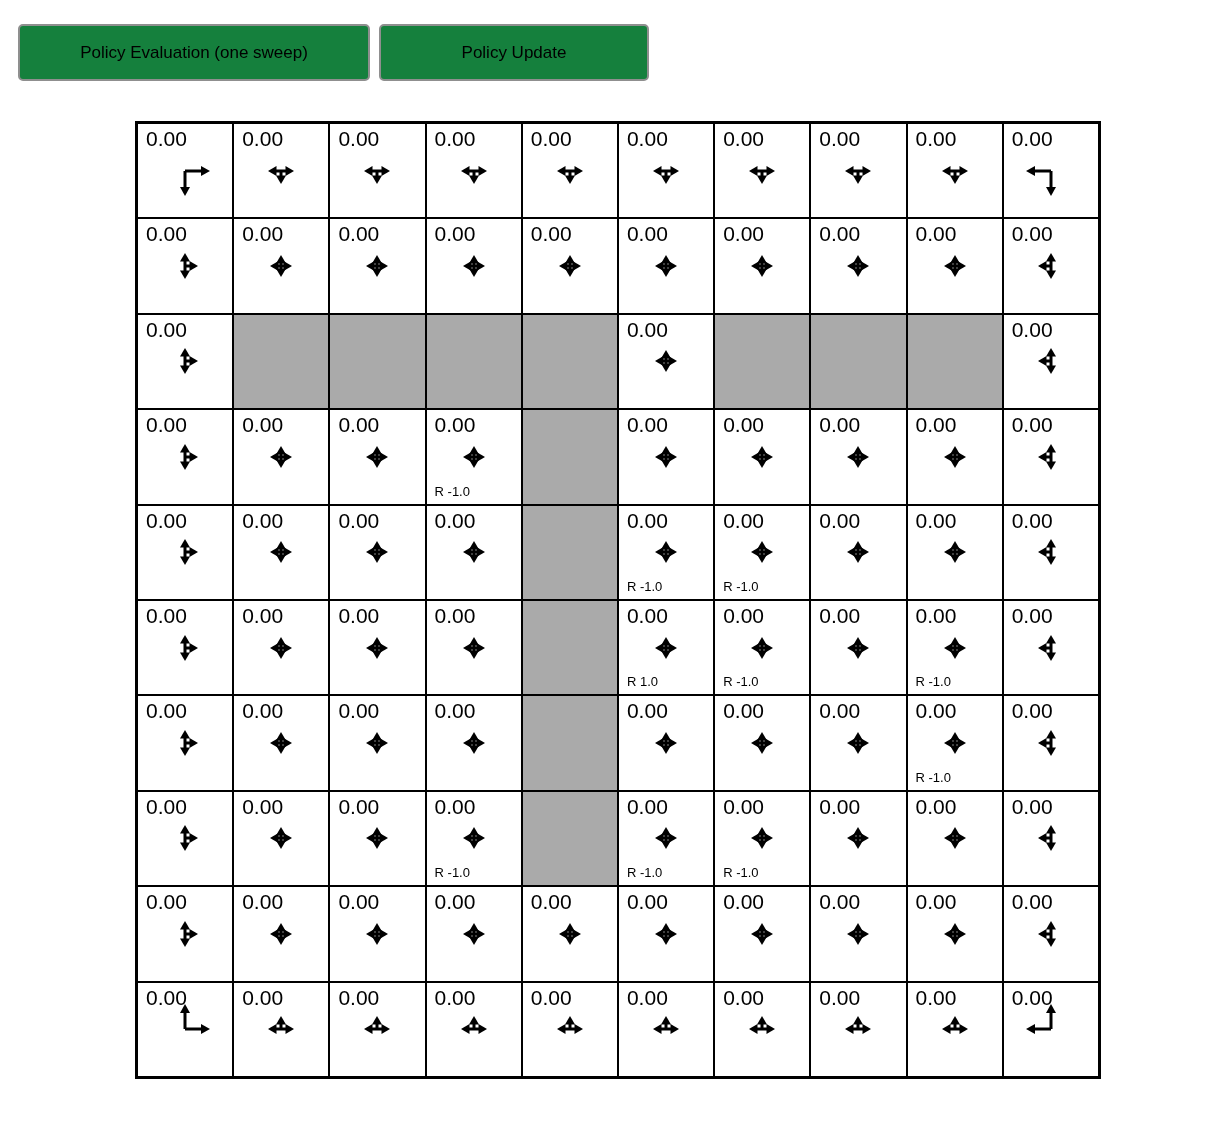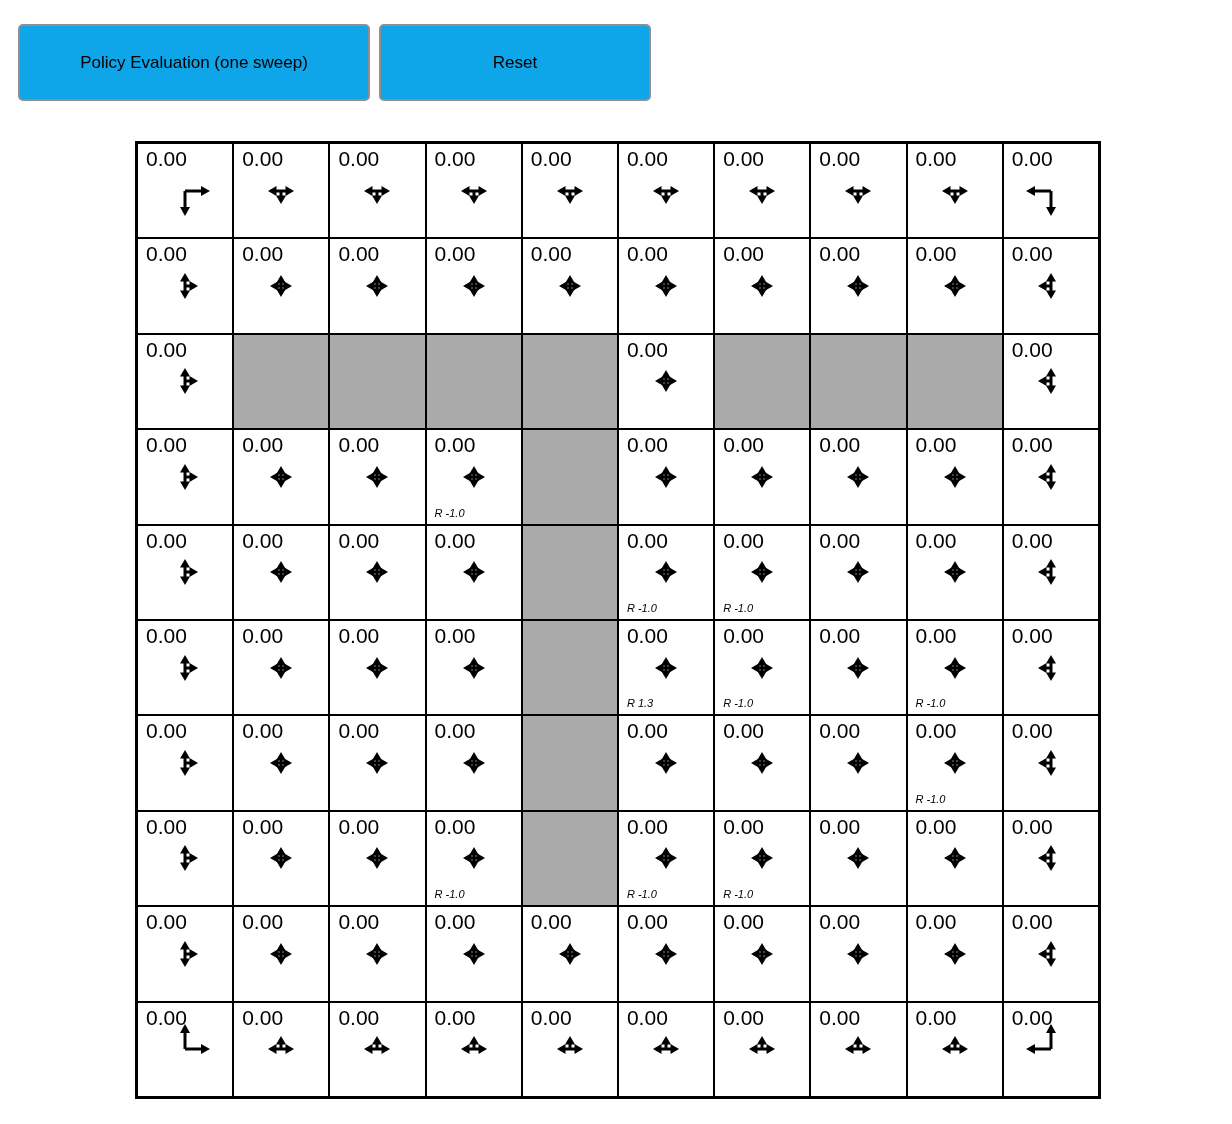--- a/index.html
+++ b/index.html
@@ -1,21 +1,21 @@
 <!DOCTYPE html>
 <html><head>
 <meta charset="utf-8">
 <style>
   html,body{margin:0;padding:0;background:#fff;}
   body{width:1232px;height:1124px;font-family:"Liberation Sans",sans-serif;color:#000;position:relative;}
 
   
   .toolbar{display:flex;gap:9px;padding:24px 0 0 18px;}
   .toolbar button{
-    height:77px;background:#0ea5e9;border:2px solid #8f8f8f;border-radius:5px;
+    height:57px;background:#15803d;border:2px solid #8f8f8f;border-radius:5px;
     font-size:17px;color:#000;font-family:"Liberation Sans",sans-serif;cursor:pointer;
   }
   .btn-w1{width:352px;}
   .btn-w2{width:270px;}
   .btn-w3{width:270px;}
   .btn-w4{width:272px;}
 
   
   .grid{
     margin:40px 0 8px 135px;
@@ -32,35 +32,34 @@
     box-sizing:border-box;
     background:#fff;
   }
   .cell.wall{background:#aaaaaa;}
   .val{
     position:absolute;top:2px;left:8px;
     font-size:21px;line-height:25px;
   }
   .rwlabel{
     position:absolute;bottom:5px;left:8px;
-    font-size:11px;
-    font-style:italic;
+    font-size:13px;
   }
   .arrows{
     position:absolute;left:50%;top:50%;
     transform:translate(-50%,-50%);
     pointer-events:none;
   }
 </style>
 </head>
 <body>
 
 <div class="toolbar">
   <button class="btn-w1">Policy Evaluation (one sweep)</button>
-  <button class="btn-w4">Reset</button>
+  <button class="btn-w2">Policy Update</button>
 </div>
 
 <div class="grid">
     <div class="cell">
       <div class="val">0.00</div>
       <svg width="56" height="56" class="arrows">
         <line x1="28" y1="28" x2="28" y2="46" stroke="#000000" stroke-width="3"></line>
         <polygon points="28,53 23,44 33,44" fill="#000000"></polygon>
         <line x1="28" y1="28" x2="46" y2="28" stroke="#000000" stroke-width="3"></line>
         <polygon points="53,28 44,33 44,23" fill="#000000"></polygon>
@@ -618,21 +617,21 @@
       <svg width="56" height="56" class="arrows">
         <line x1="28" y1="28" x2="28" y2="23.5" stroke="#000000" stroke-width="3"></line>
         <polygon points="28,17 33,25.5 23,25.5" fill="#000000"></polygon>
         <line x1="28" y1="28" x2="28" y2="32.5" stroke="#000000" stroke-width="3"></line>
         <polygon points="28,39 23,30.5 33,30.5" fill="#000000"></polygon>
         <line x1="28" y1="28" x2="23.5" y2="28" stroke="#000000" stroke-width="3"></line>
         <polygon points="17,28 25.5,23 25.5,33" fill="#000000"></polygon>
         <line x1="28" y1="28" x2="32.5" y2="28" stroke="#000000" stroke-width="3"></line>
         <polygon points="39,28 30.5,33 30.5,23" fill="#000000"></polygon>
       </svg>
-      <div class="rwlabel">R 1.3</div>
+      <div class="rwlabel">R 1.0</div>
     </div>
     <div class="cell">
       <div class="val">0.00</div>
       <svg width="56" height="56" class="arrows">
         <line x1="28" y1="28" x2="28" y2="23.5" stroke="#000000" stroke-width="3"></line>
         <polygon points="28,17 33,25.5 23,25.5" fill="#000000"></polygon>
         <line x1="28" y1="28" x2="28" y2="32.5" stroke="#000000" stroke-width="3"></line>
         <polygon points="28,39 23,30.5 33,30.5" fill="#000000"></polygon>
         <line x1="28" y1="28" x2="23.5" y2="28" stroke="#000000" stroke-width="3"></line>
         <polygon points="17,28 25.5,23 25.5,33" fill="#000000"></polygon>

